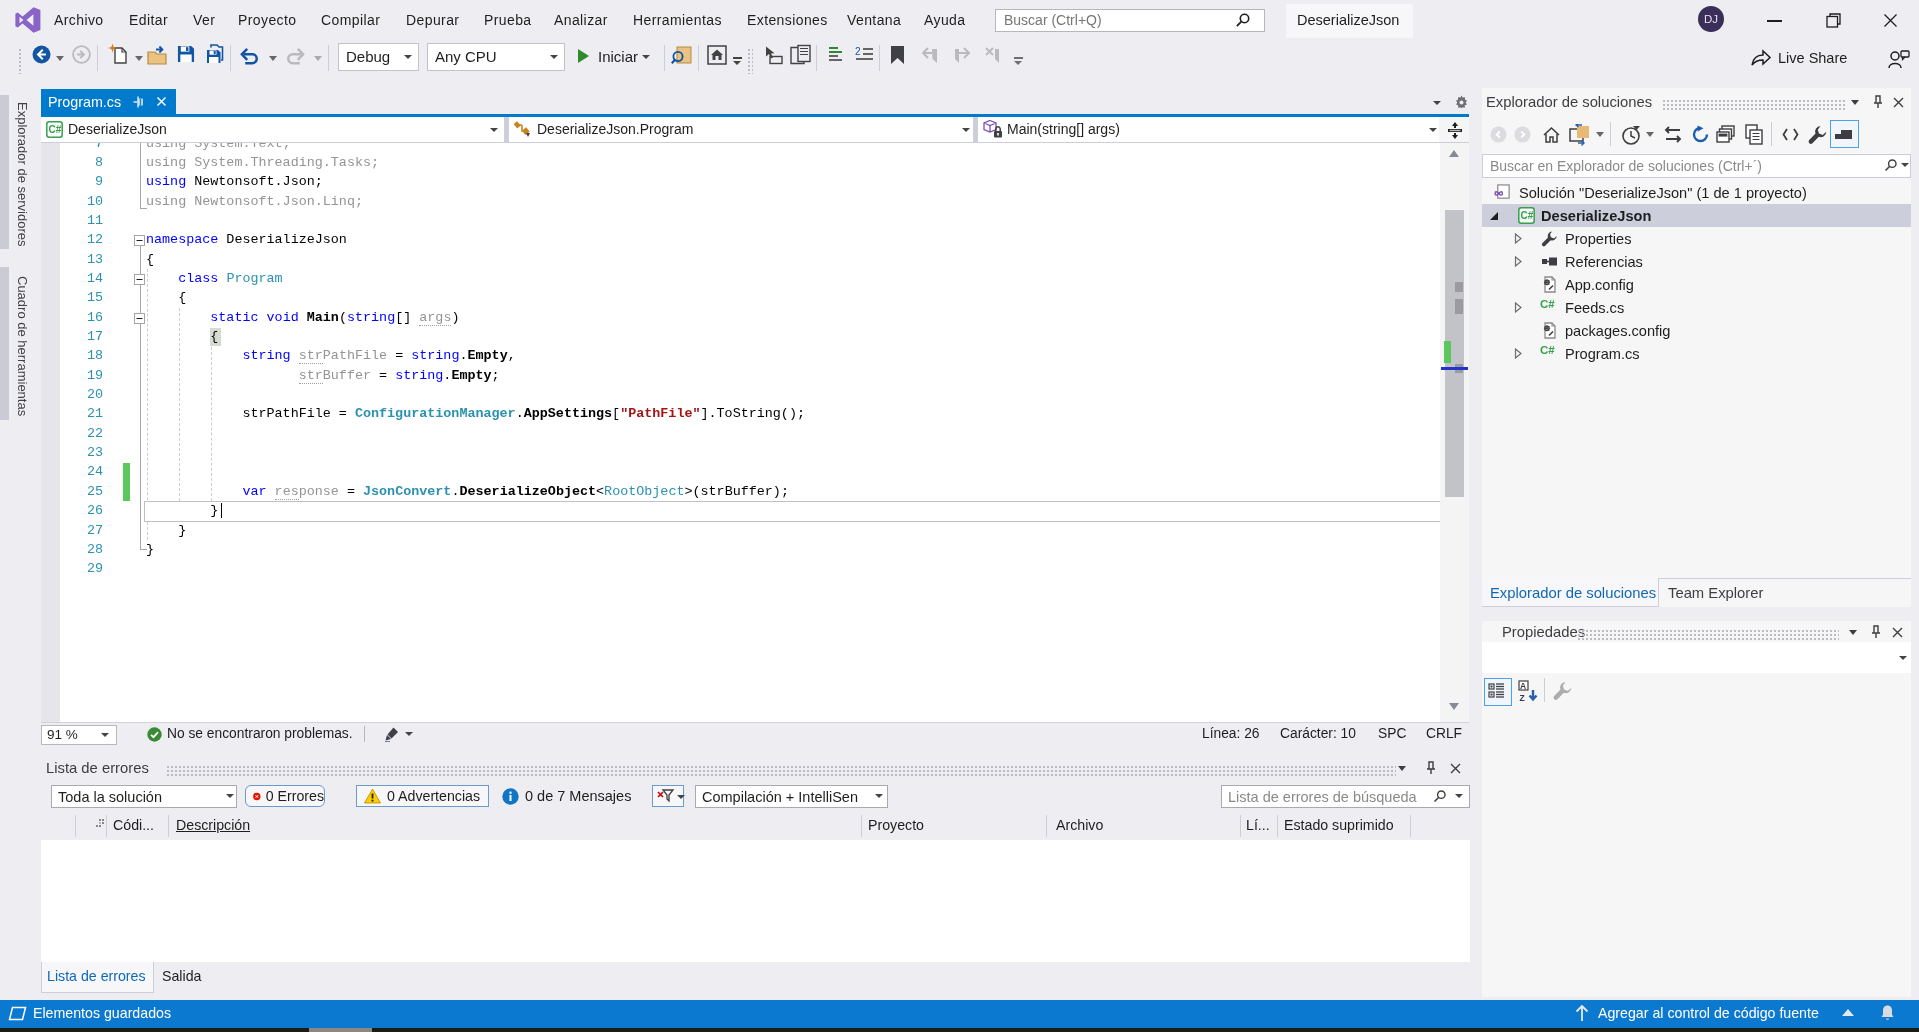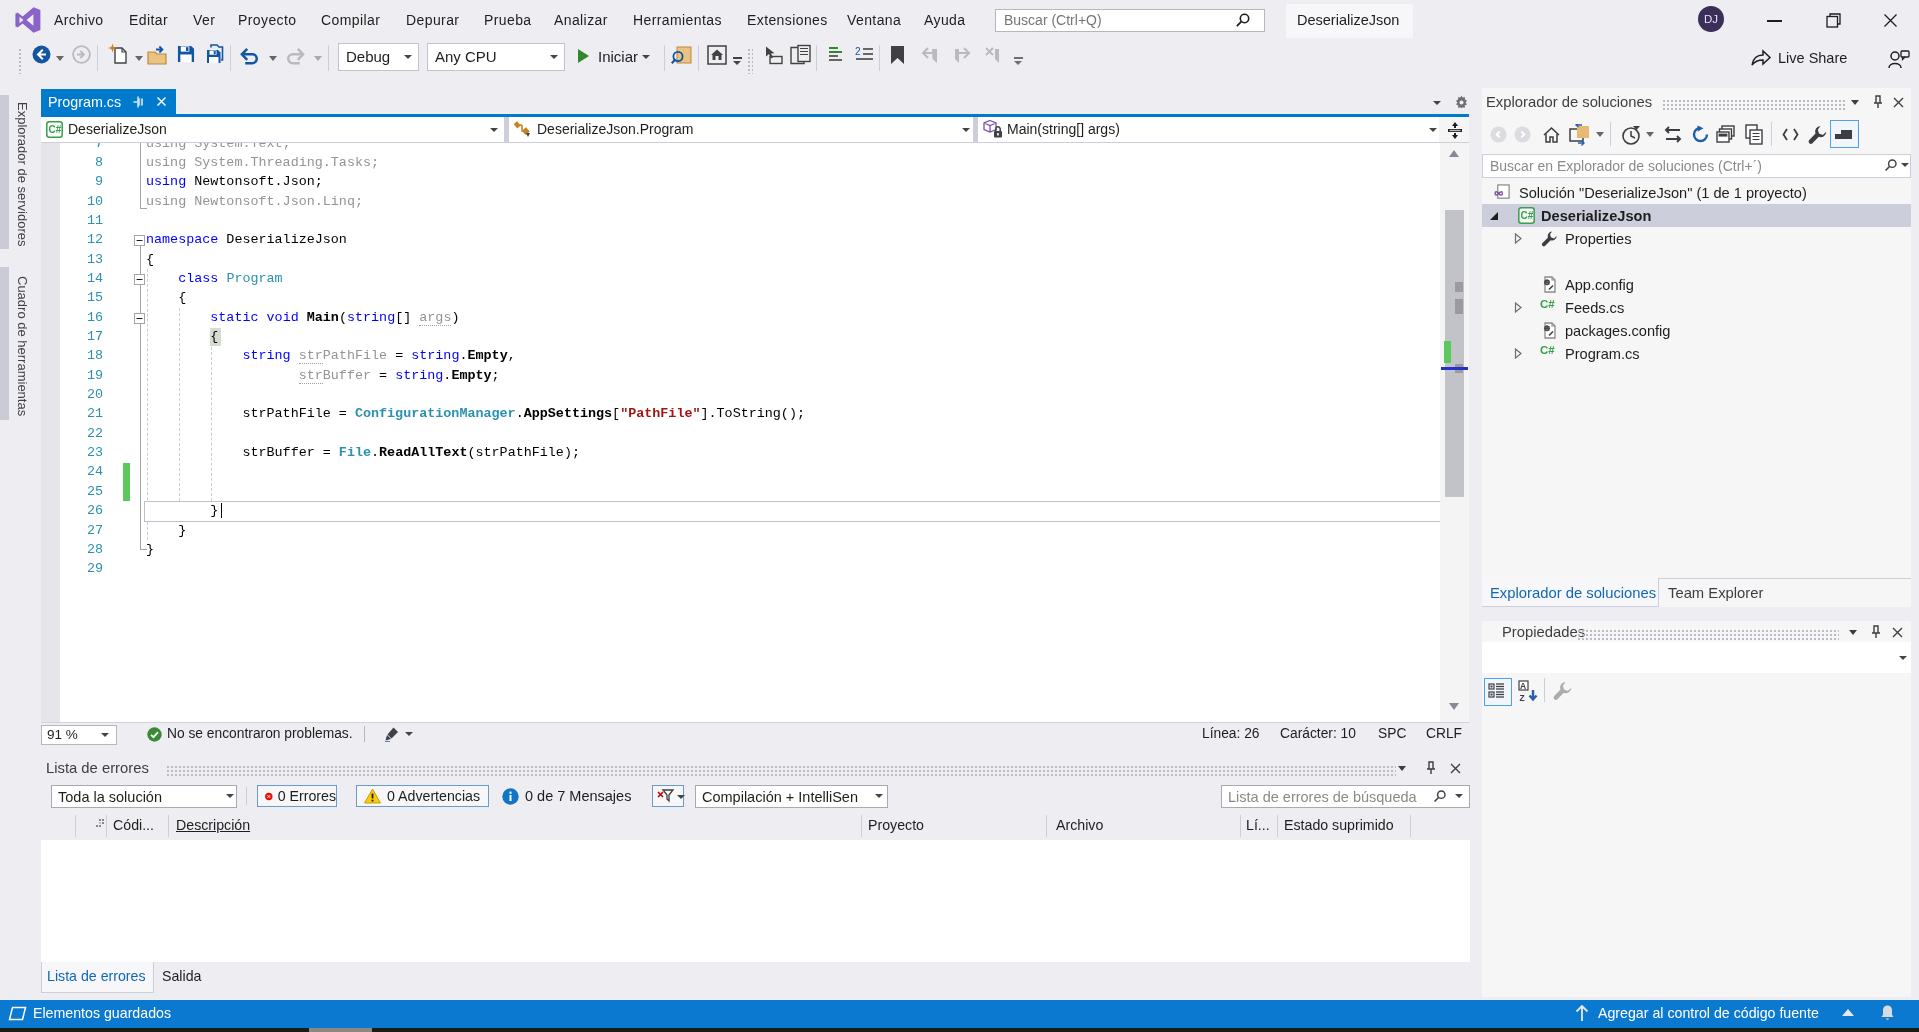--- a/index.html
+++ b/index.html
@@ -305,21 +305,21 @@
 <div class="cl" style="top:49.05px;"><span class="g">using Newtonsoft.Json.Linq;</span></div>
 <div class="cl" style="top:87.75px;"><span class="k">namespace</span> DeserializeJson</div>
 <div class="cl" style="top:107.1px;">{</div>
 <div class="cl" style="top:126.45px;">    <span class="k">class</span> <span class="t">Program</span></div>
 <div class="cl" style="top:145.8px;">    {</div>
 <div class="cl" style="top:165.15px;">        <span class="k">static</span> <span class="k">void</span> <span class="b">Main</span>(<span class="k">string</span>[] <span class="g du">args</span>)</div>
 <div class="cl" style="top:184.5px;">        {</div>
 <div class="cl" style="top:203.85px;">            <span class="k">string</span> <span class="g"><span class="du">str</span>PathFile</span> = <span class="k">string</span>.<span class="b">Empty</span>,</div>
 <div class="cl" style="top:223.2px;">                   <span class="g"><span class="du">str</span>Buffer</span> = <span class="k">string</span>.<span class="b">Empty</span>;</div>
 <div class="cl" style="top:261.9px;">            strPathFile = <span class="tb">ConfigurationManager</span>.<span class="b">AppSettings</span>[<span class="s">"PathFile"</span>].ToString();</div>
-<div class="cl" style="top:300.6px;">            strBuffer = <span class="tb">File</span>.<span class="b">ReadAllText</span>(strPathFile);</div>
+<div class="cl" style="top:339.3px;">            <span class="k">var</span> <span class="g"><span class="du">res</span>ponse</span> = <span class="tb">JsonConvert</span>.<span class="b">DeserializeObject</span>&lt;<span class="t">RootObject</span>&gt;(strBuffer);</div>
 <div class="cl" style="top:358.65px;">        }</div>
 <div class="cl" style="top:378px;">    }</div>
 <div class="cl" style="top:397.35px;">}</div>
 
 <div class="a" style="left:1399px;top:0;width:28.5px;height:579.5px;background:#F4F4F5;"></div>
 <div class="a" style="left:1427.5px;top:0;width:1px;height:579.5px;background:#CCCEDB;"></div>
 <div class="a" style="left:1404px;top:67.5px;width:19px;height:287px;background:#C2C3C9;"></div>
 <svg class="a" style="left:1406px;top:5px" width="14" height="12" viewBox="0 0 14 12">
         <path d="M7 2 L12 9 L2 9 Z" fill="#868999"></path>
       </svg>
@@ -451,20 +451,31 @@
 <span style="margin-left:59px;font-weight:bold;">DeserializeJson</span>
     </div>
 <div class="treerow" style="top:139px;">
 <svg class="a" style="left:32px;top:6px" width="9" height="11" viewBox="0 0 9 11">
         <path d="M1.5 1 L7 5.5 L1.5 10 Z" fill="none" stroke="#6D6D70" stroke-width="1.2"></path>
       </svg>
 <svg class="a icon16" style="left:59px;top:3px" viewBox="0 0 17 17">
         <path d="M11 1.5 A4.5 4.5 0 0 0 7 7.5 L1.5 13 A1.9 1.9 0 0 0 4.2 15.7 L9.7 10.2 A4.5 4.5 0 0 0 15.7 5.9 L13 8.5 L9.9 7.3 L9 4.2 Z" fill="#3E3E42"></path>
       </svg>
 <span style="margin-left:83px;">Properties</span>
+    </div>
+<div class="treerow" style="top:162px;">
+<svg class="a" style="left:32px;top:6px" width="9" height="11" viewBox="0 0 9 11">
+        <path d="M1.5 1 L7 5.5 L1.5 10 Z" fill="none" stroke="#6D6D70" stroke-width="1.2"></path>
+      </svg>
+<svg class="a icon16" style="left:59px;top:3px" viewBox="0 0 17 17">
+        <rect x="1" y="6" width="5" height="5" fill="#3E3E42"></rect>
+        <rect x="8" y="4.5" width="8" height="8" fill="#3E3E42"></rect>
+        <rect x="6" y="7.7" width="2" height="1.6" fill="#3E3E42"></rect>
+      </svg>
+<span style="margin-left:83px;">Referencias</span>
     </div>
 <div class="treerow" style="top:185px;">
 <svg class="a icon16" style="left:59px;top:3px" viewBox="0 0 17 17">
         <path d="M4 1 L11 1 L14 4 L14 16 L4 16 Z" fill="#fff" stroke="#8A8A8A" stroke-width="1.3"></path>
         <path d="M11 1 L11 4 L14 4" fill="none" stroke="#8A8A8A" stroke-width="1.1"></path>
         <circle cx="6" cy="6.3" r="2.2" fill="none" stroke="#3E3E42" stroke-width="1.2"></circle>
         <path d="M6 3.2 L6 9.4 M2.9 6.3 L9.1 6.3 M3.8 4.1 L8.2 8.5 M8.2 4.1 L3.8 8.5" stroke="#3E3E42" stroke-width="0.9"></path>
         <path d="M8 13.5 L12 9.5" stroke="#3E3E42" stroke-width="1.6"></path>
       </svg>
 <span style="margin-left:83px;">App.config</span>
@@ -544,21 +555,21 @@
       <path d="M4 1 L8 1 L8 8 L4 8 Z M2 8 L10 8 M6 8 L6 13" stroke="#3E3E42" stroke-width="1.4" fill="none"></path>
     </svg>
 <svg class="a" style="left:1409px;top:19px" width="11" height="11" viewBox="0 0 11 11">
       <path d="M1 1 L10 10 M10 1 L1 10" stroke="#3E3E42" stroke-width="1.4"></path>
     </svg>
 <div class="combo" style="left:10px;top:41px;width:184px;height:21px;">
       <span style="margin-left:6px;">Toda la solución</span>
       <div class="caret2" style="position:absolute;left:174px;top:8px;"></div>
     </div>
 <div class="a vsep" style="left:205px;top:43px;height:18px;"></div>
-<div class="ebtn" style="left:216px;width:80px;">
+<div class="ebtn" style="left:204px;width:80px;border-radius:6px;">
 <svg style="margin-left:7px;" width="17" height="17" viewBox="0 0 17 17">
         <circle cx="8.5" cy="8.5" r="8.2" fill="#E41400"></circle>
         <path d="M5.5 5.5 L11.5 11.5 M11.5 5.5 L5.5 11.5" stroke="#fff" stroke-width="2.2"></path>
       </svg>
 <span style="margin-left:5px;">0 Errores</span>
     </div>
 <div class="ebtn" style="left:315px;width:133px;">
 <svg style="margin-left:7px;" width="17" height="16" viewBox="0 0 17 16">
         <path d="M8.5 1 L16.5 15 L0.5 15 Z" fill="#FFCC00" stroke="#B88A00" stroke-width="0.8"></path>
         <rect x="7.6" y="5.5" width="1.8" height="5" fill="#1E1E1E"></rect>

